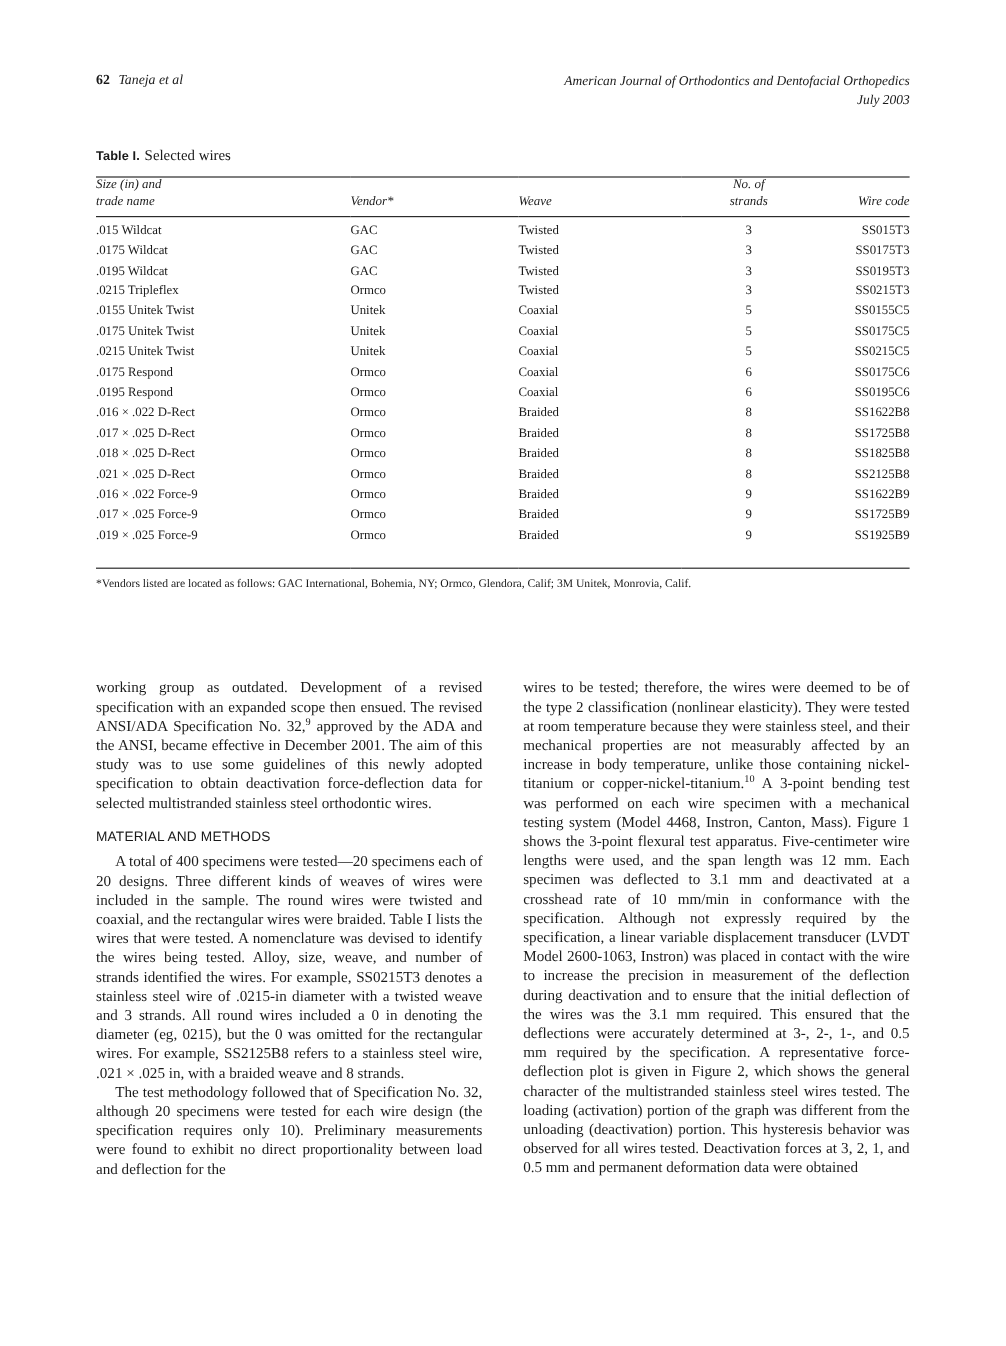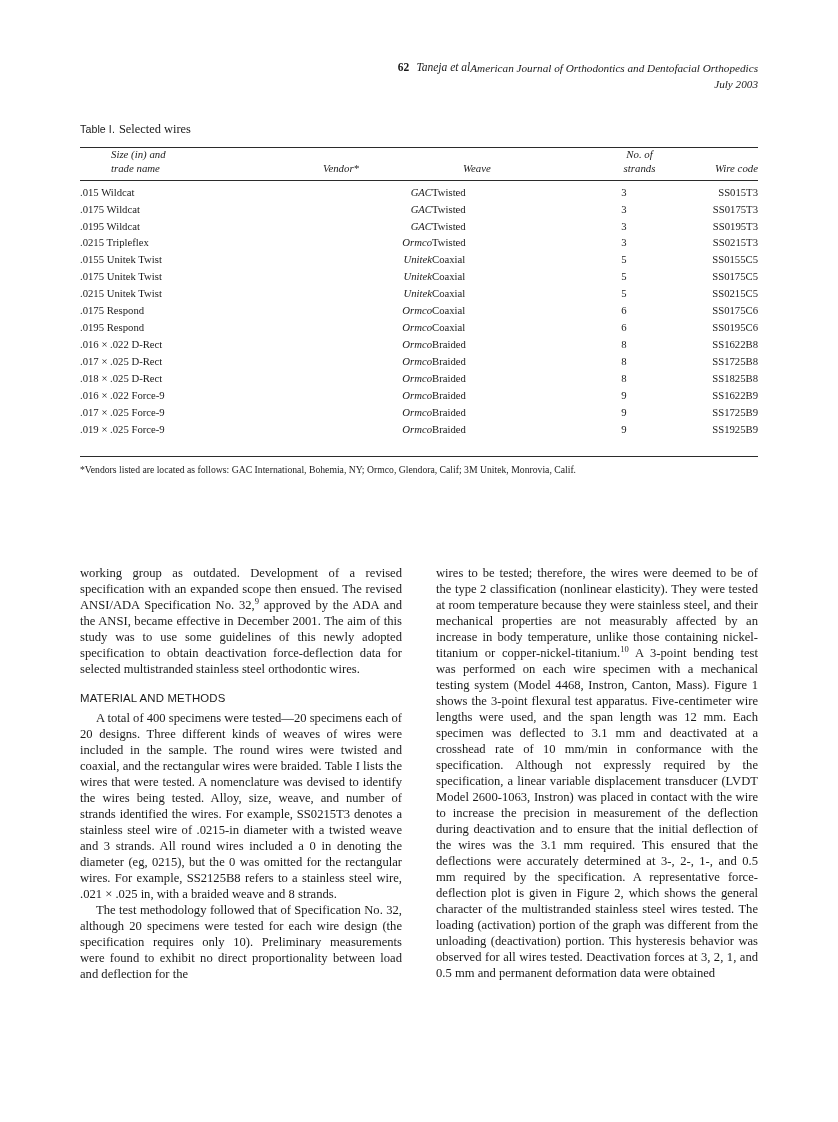--- a/index.html
+++ b/index.html
@@ -24,21 +24,21 @@
     background: #fff;
   }
 
   
   .runhead {
     position: absolute;
     left: 80px;
     top: 60px;
     width: 678px;
     display: flex;
-    justify-content: flex-end;
+    justify-content: space-between;
     align-items: flex-start;
   }
   .runhead-left {
     font-size: 11.5px;
     line-height: 1.35;
     white-space: nowrap;
   }
   .runhead-left .pageno {
     font-weight: bold;
     font-style: normal;
@@ -63,21 +63,21 @@
     top: 122px;
     width: 678px;
   }
   .table-caption {
     font-size: 11.8px;
     margin-bottom: 5px;
     white-space: nowrap;
   }
   .table-caption .tbl-label {
     font-family: "Liberation Sans", sans-serif;
-    font-weight: normal;
+    font-weight: bold;
     font-size: 10.6px;
     letter-spacing: .1px;
   }
   .table-caption .tbl-title {
     font-size: 12.4px;
     margin-left: 4px;
   }
 
   table.wires {
     width: 678px;
@@ -89,42 +89,41 @@
     font-weight: normal;
     font-size: 10.8px;
     line-height: 1.28;
     vertical-align: bottom;
     padding: 0 0 4px 0;
     border-top: 1.4px solid #2b2b2b;
     border-bottom: 1.1px solid #2b2b2b;
   }
   table.wires thead th .hl {
     display: block;
-    margin-left: 31px;
   }
   table.wires thead tr.spacerow th {
     border: none;
     padding: 0;
     height: 5px;
   }
   table.wires tbody td {
     font-size: 10.7px;
     line-height: 1.0;
     padding: 3.15px 0 3.1px 0;
     vertical-align: baseline;
   }
   table.wires tbody tr:first-child td {
     padding-top: 6px;
   }
   table.wires tbody tr:last-child td {
     padding-bottom: 22px;
     border-bottom: 1.4px solid #2b2b2b;
   }
   .c-size   { width: 212px; text-align: left; }
-  .c-vendor { width: 140px; text-align: right; font-style: italic; }
+  .c-vendor { width: 140px; text-align: left; }
   .c-weave  { width: 136px; text-align: left; }
   .c-str    { width: 112px; text-align: center; }
   .c-code   { width: 78px;  text-align: right; }
 
   thead .c-size   { text-align: left; }
   thead .c-vendor { text-align: left; }
   thead .c-weave  { text-align: left; }
   thead .c-str    { text-align: center; }
   thead .c-code   { text-align: right; }
 
@@ -300,20 +299,27 @@
             <td class="c-code">SS1725B8</td>
           </tr>
           <tr>
             <td class="c-size">.018 × .025 D-Rect</td>
             <td class="c-vendor">Ormco</td>
             <td class="c-weave">Braided</td>
             <td class="c-str">8</td>
             <td class="c-code">SS1825B8</td>
           </tr>
           <tr>
+            <td class="c-size">.021 × .025 D-Rect</td>
+            <td class="c-vendor">Ormco</td>
+            <td class="c-weave">Braided</td>
+            <td class="c-str">8</td>
+            <td class="c-code">SS2125B8</td>
+          </tr>
+          <tr>
             <td class="c-size">.016 × .022 Force-9</td>
             <td class="c-vendor">Ormco</td>
             <td class="c-weave">Braided</td>
             <td class="c-str">9</td>
             <td class="c-code">SS1622B9</td>
           </tr>
           <tr>
             <td class="c-size">.017 × .025 Force-9</td>
             <td class="c-vendor">Ormco</td>
             <td class="c-weave">Braided</td>

